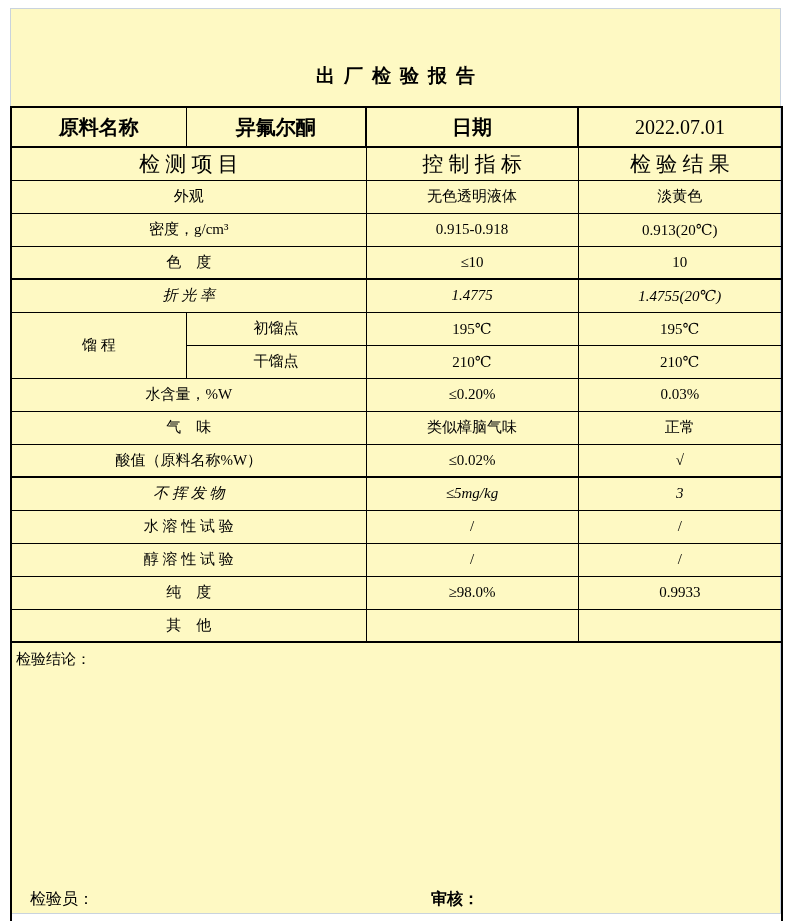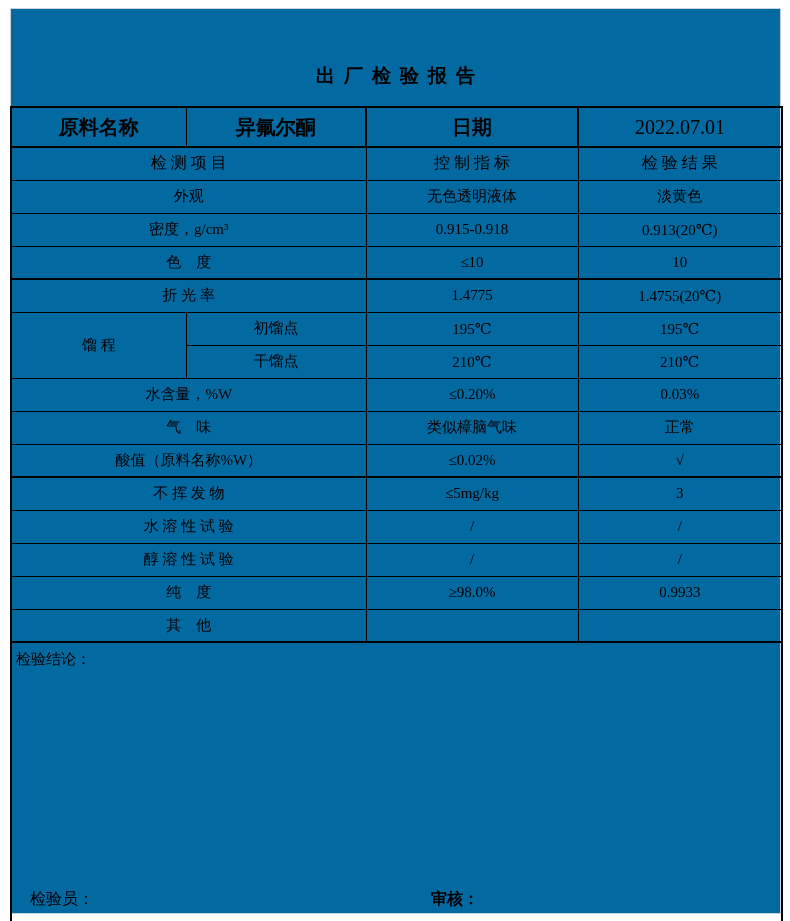--- a/index.html
+++ b/index.html
@@ -8,21 +8,21 @@
     background: #ffffff;
     font-family: "Liberation Serif", "DejaVu Serif", serif;
     color: #000;
     overflow: hidden;
   }
   .sheet {
     position: absolute;
     left: 10px; top: 8px;
     width: 771px; height: 906px;
     border: 1px solid #c9d3dd;
-    background: #0369a1;
+    background: #fef9c3;
   }
   .title {
     position: absolute;
     top: 54px; left: 0; right: 0;
     text-align: center;
     font-size: 19px;
     font-weight: bold;
     letter-spacing: 9px;
     text-indent: 9px; 
   }
@@ -45,22 +45,22 @@
     white-space: nowrap;
   }
   tr.head-row td {
     height: 40px;
     font-size: 20px;
     font-weight: bold;
     border-bottom-width: 2px;
   }
   tr.head-row td.thin-weight { font-weight: normal; }
   tr.head-row td.vthick { border-left-width: 2px; }
-  tr.col-head td { font-size: 16px; margin-left: 33px; }
-  tr.thick-top td { border-top-width: 2px; }
+  tr.col-head td { font-size: 21px; margin-left: 33px; }
+  tr.thick-top td { border-top-width: 2px; font-style: italic; }
   tr.conclusion-row td {
     height: 295px;
     text-align: left;
     vertical-align: top;
     padding: 7px 4px;
     border-top-width: 2px;
   }
   .footer {
     position: absolute;
     left: 0; bottom: 0;

